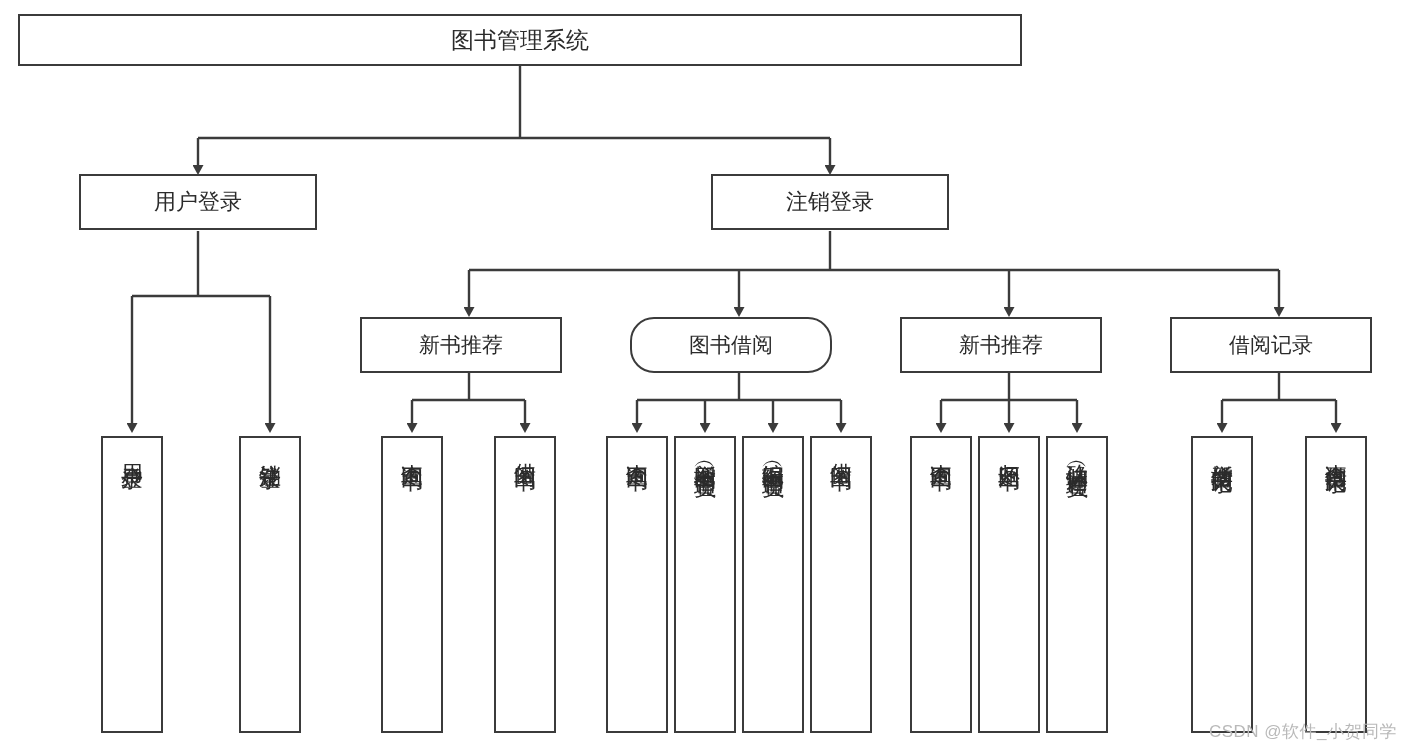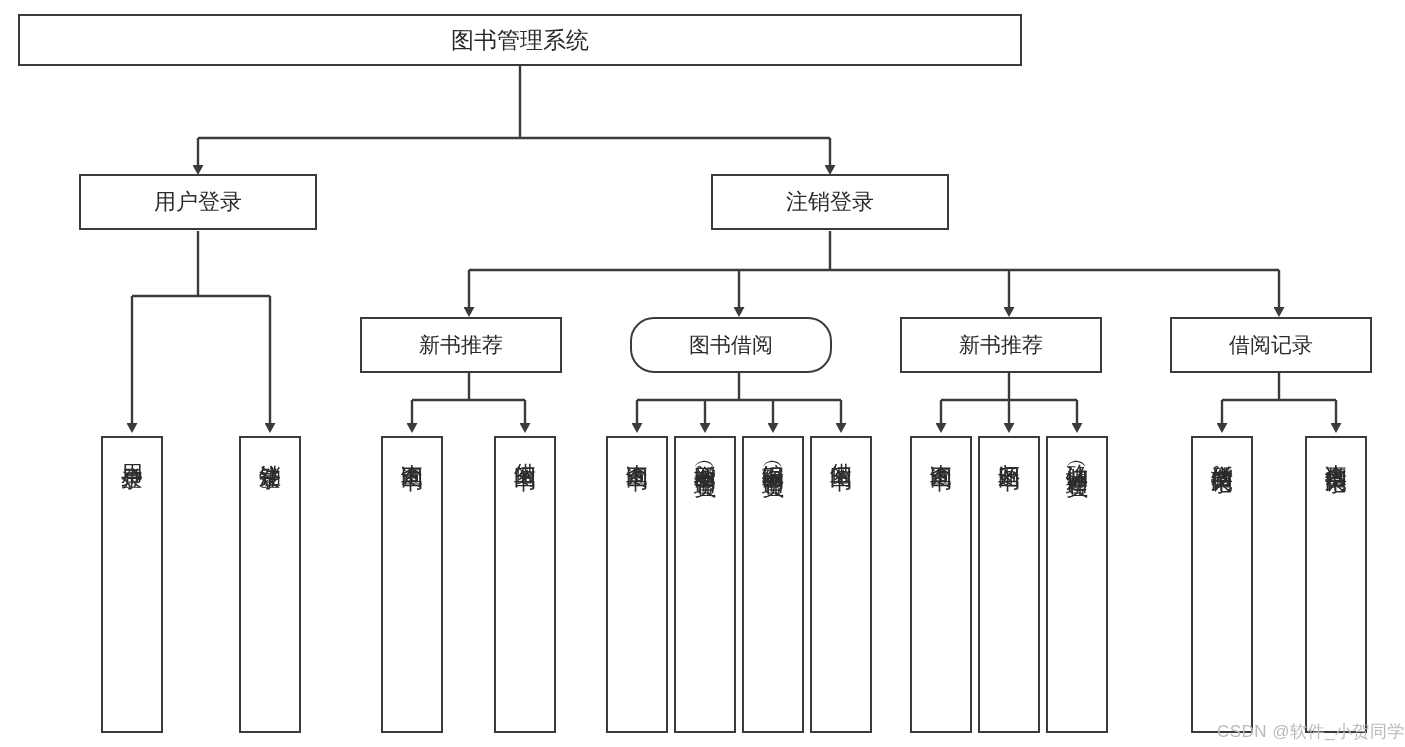--- a/index.html
+++ b/index.html
@@ -56,21 +56,21 @@
   }
   .leaf .vtext{
     writing-mode:vertical-rl;
     text-orientation:upright;
     letter-spacing:2px;
     white-space:nowrap;
     display:block;
   }
   .watermark{
     position:absolute;
-    right:0;
+    right:8px;
     bottom:4px;
     font-size:17px;
     color:#b9b9b9;
     letter-spacing:0.5px;
     white-space:nowrap;
     margin-top:28px;
   }
 </style>
 </head>
 <body>

